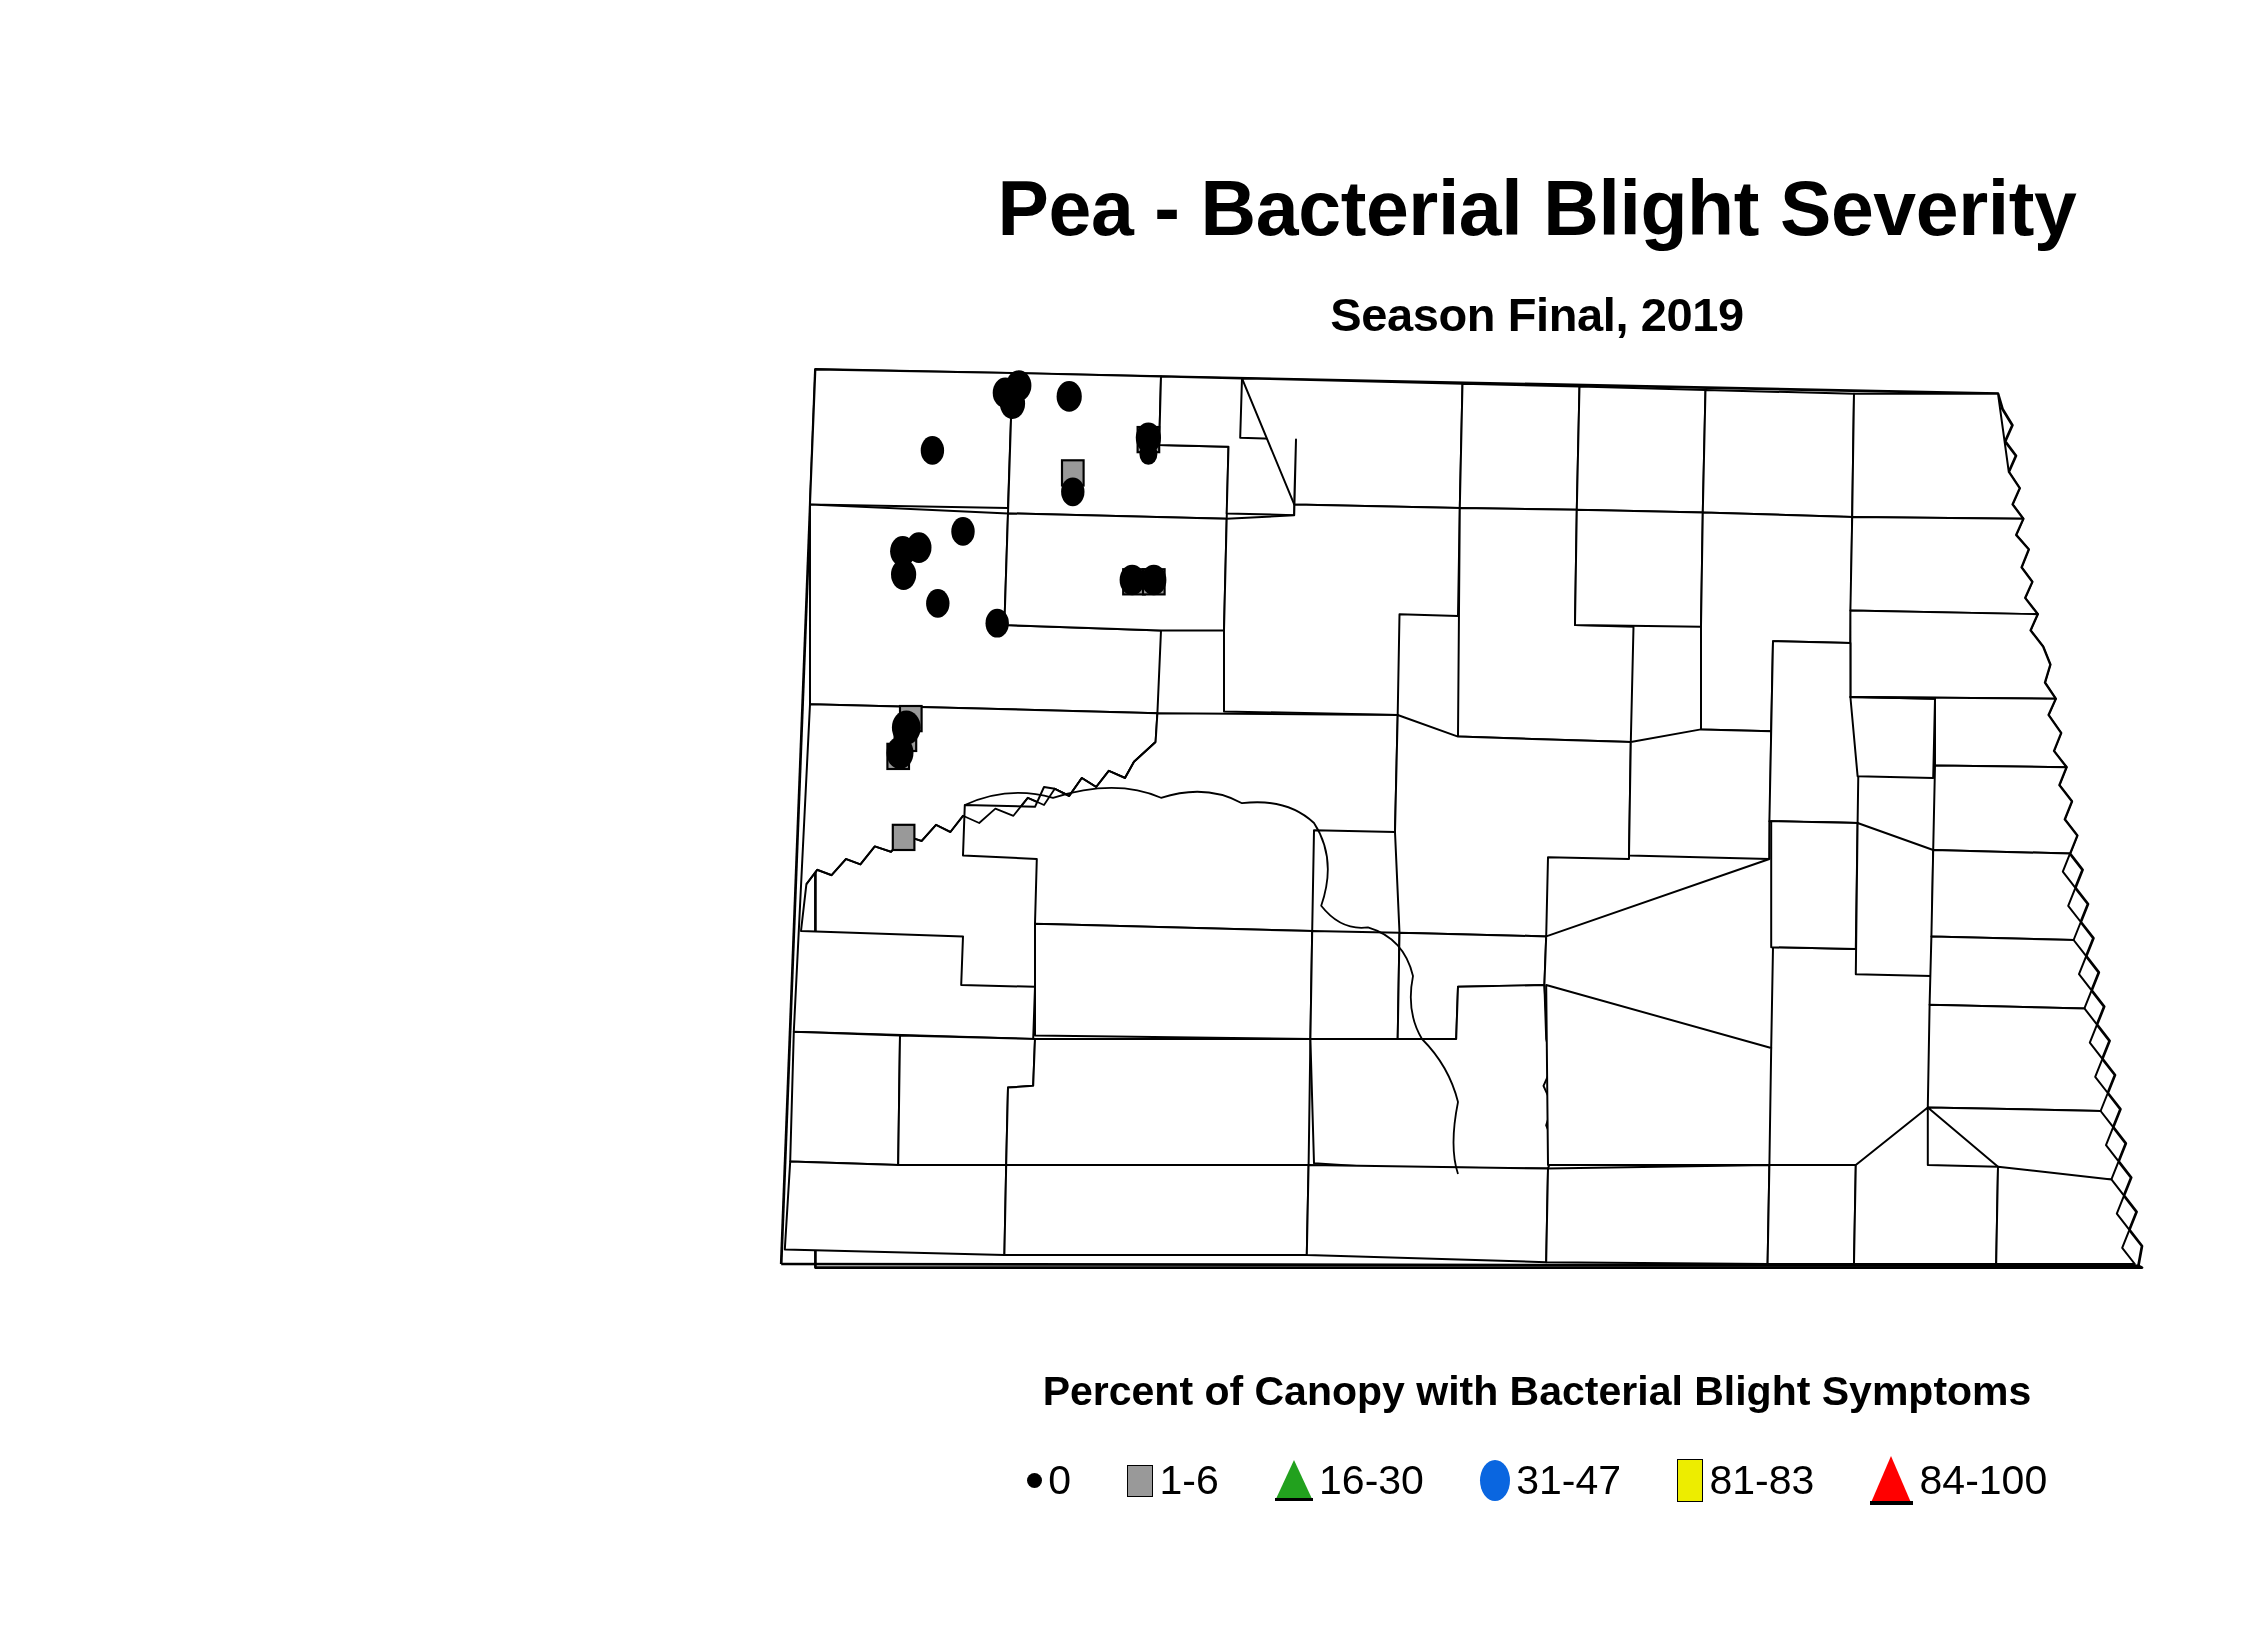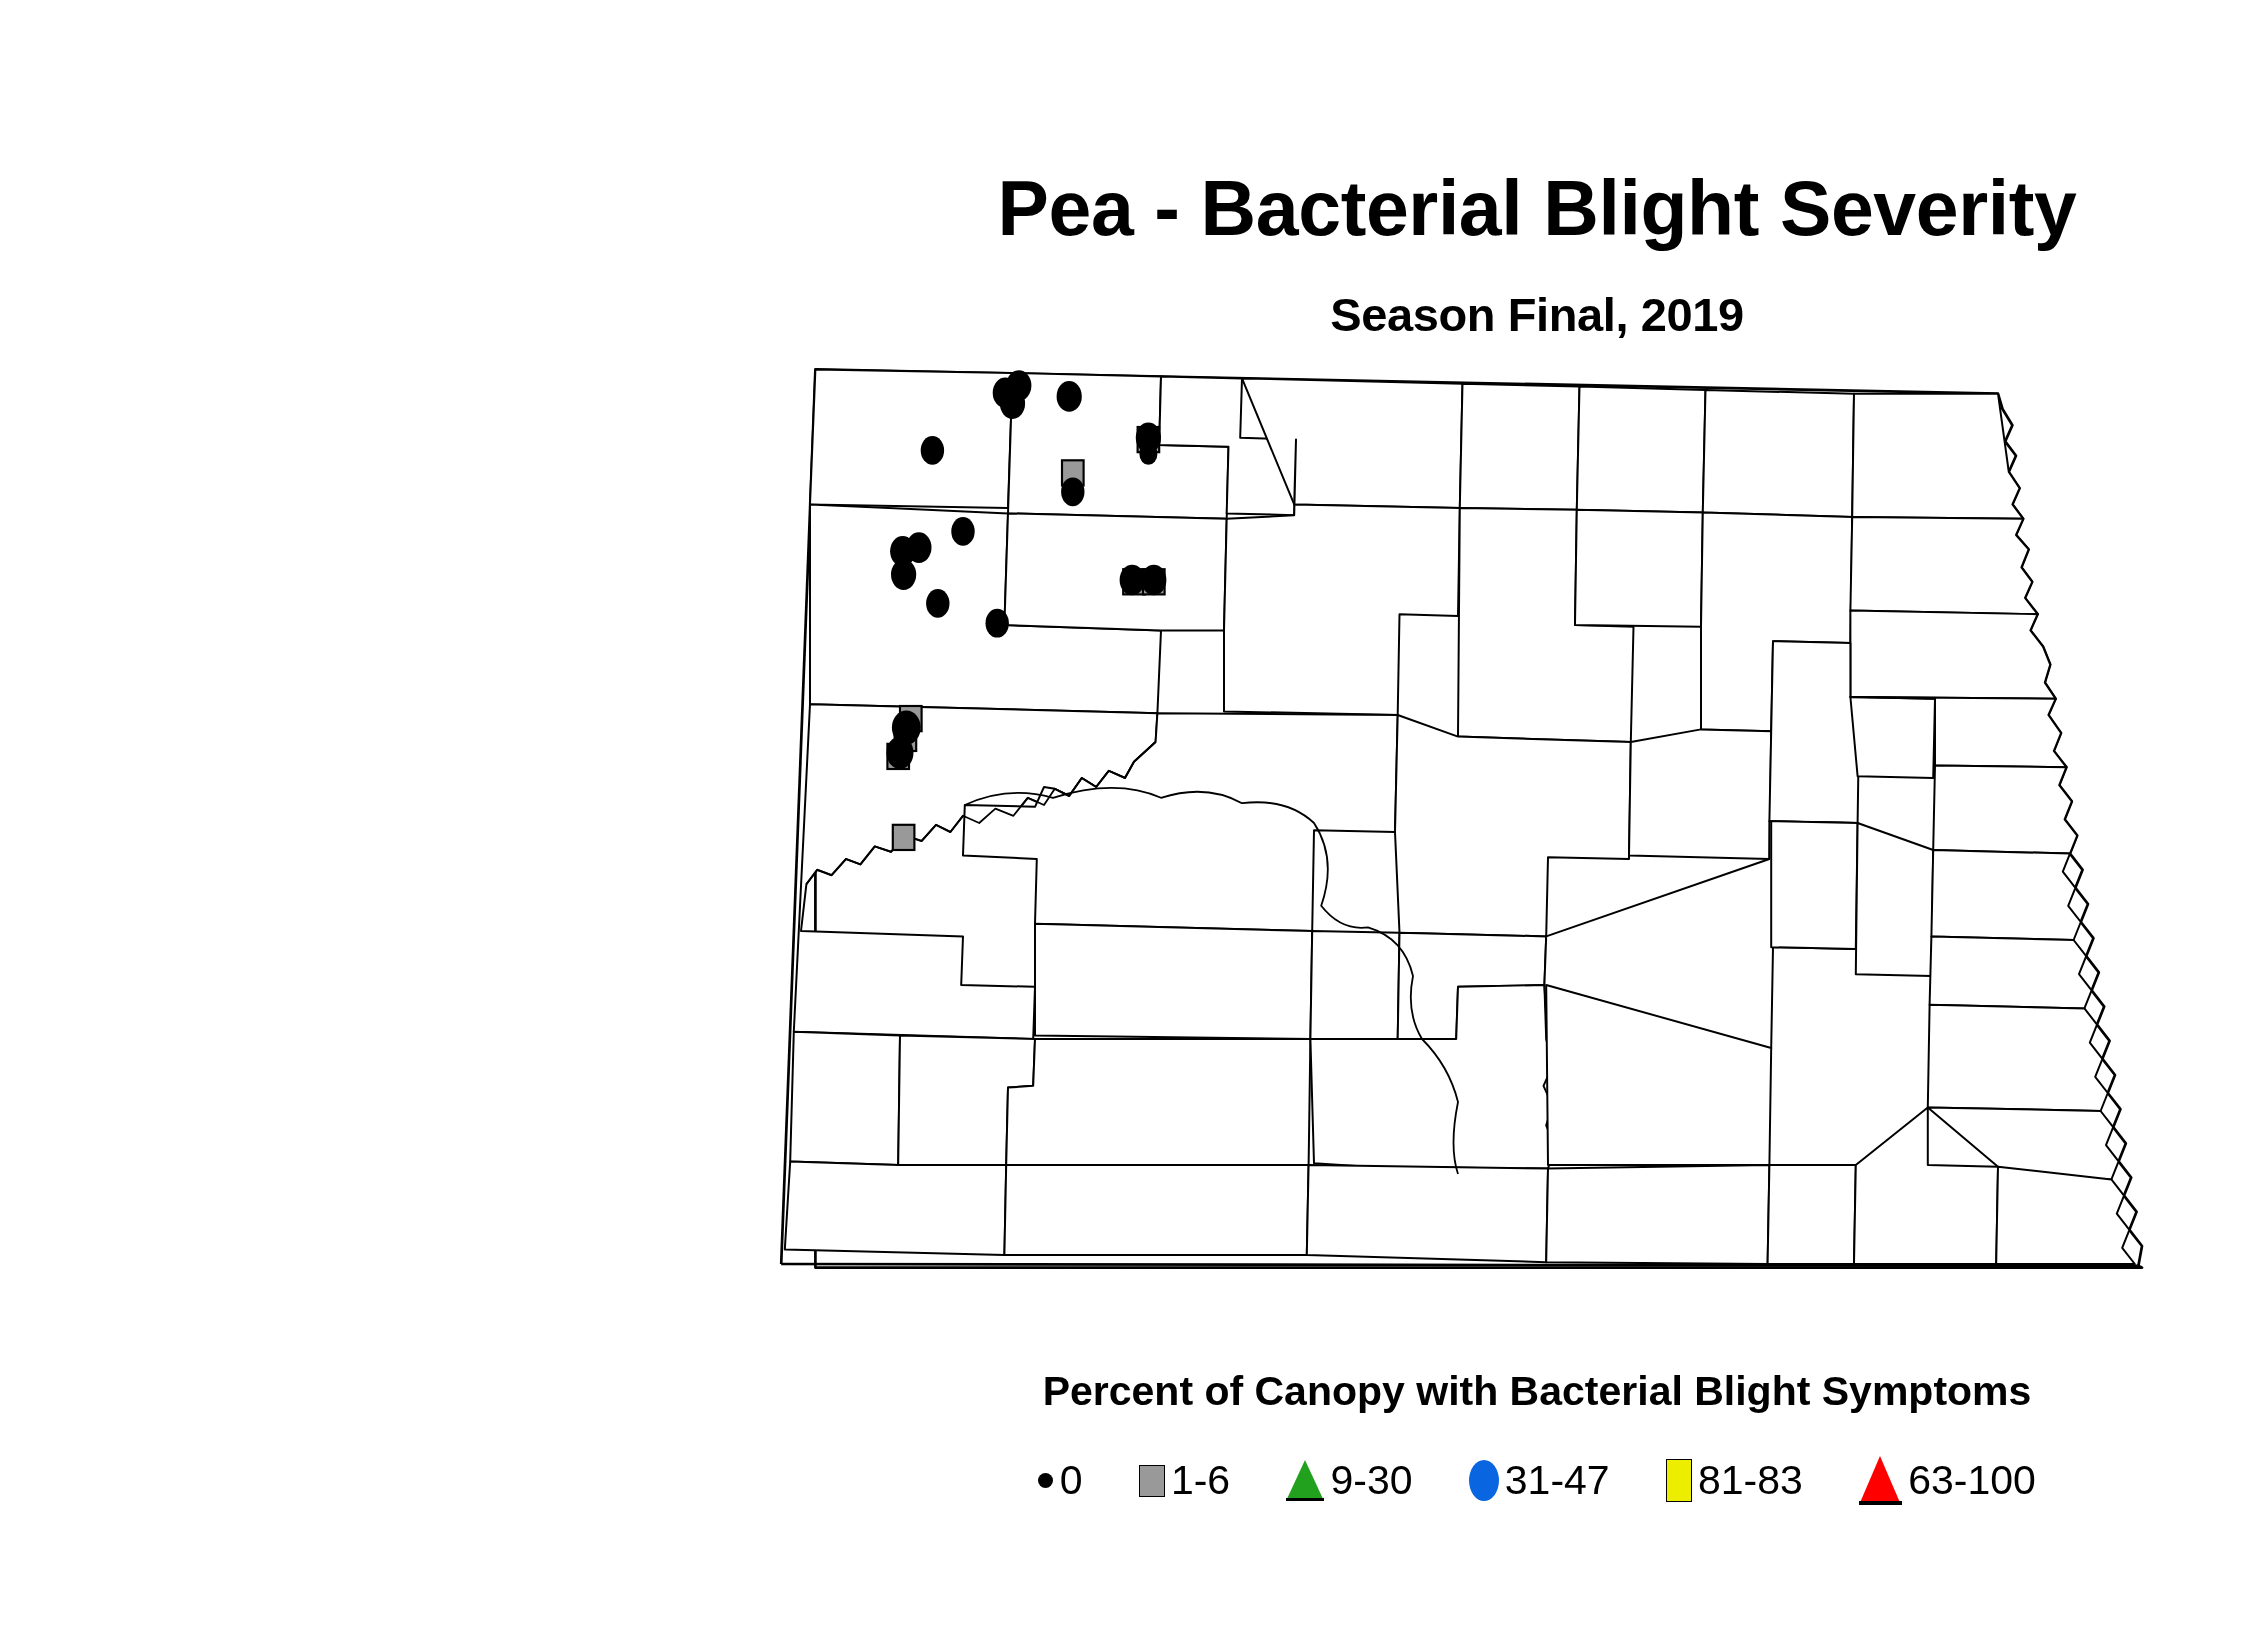--- a/index.html
+++ b/index.html
@@ -174,36 +174,36 @@
     <div class="legend-item">
       <span class="sym sym-sq" style="background:#999999"></span>
       <span class="legend-label">1-6</span>
     </div>
 
     <div class="legend-item">
       <span class="sym tri-wrap">
         <span class="tri-in" style="border-bottom:41px solid #22a11e"></span>
         <span class="tri-base"></span>
       </span>
-      <span class="legend-label">9-30</span>
+      <span class="legend-label">16-30</span>
     </div>
 
     <div class="legend-item">
       <span class="sym sym-circ" style="background:#0a66e0"></span>
       <span class="legend-label">31-47</span>
     </div>
 
     <div class="legend-item">
       <span class="sym sym-sq" style="background:#eded00;height:41px;width:24px"></span>
       <span class="legend-label">81-83</span>
     </div>
 
     <div class="legend-item">
       <span class="sym tri-wrap" style="width:43px;height:49px">
         <span class="tri-in" style="border-left:21.6px solid transparent;border-right:21.6px solid transparent;border-bottom:49px solid #ff0000"></span>
         <span class="tri-base" style="width:43px;height:4px"></span>
       </span>
-      <span class="legend-label">63-100</span>
+      <span class="legend-label">84-100</span>
     </div>
 
   </div>
 </div>
 
 
 </body></html>

